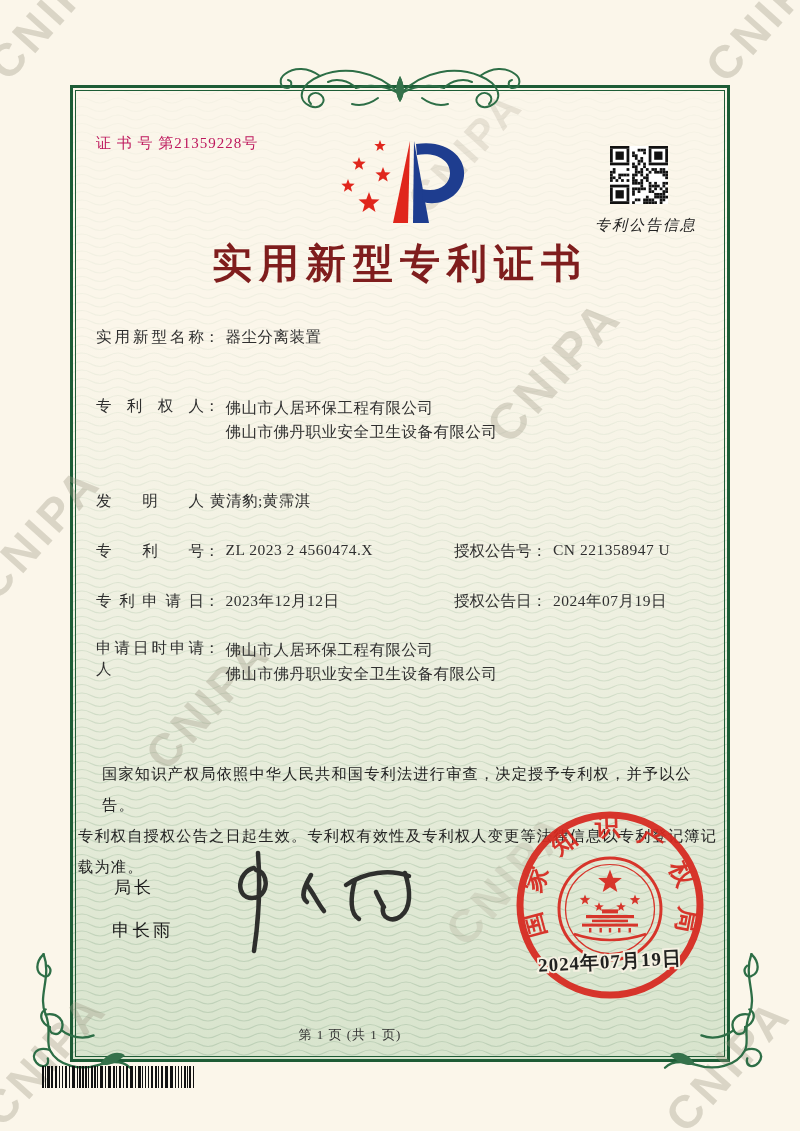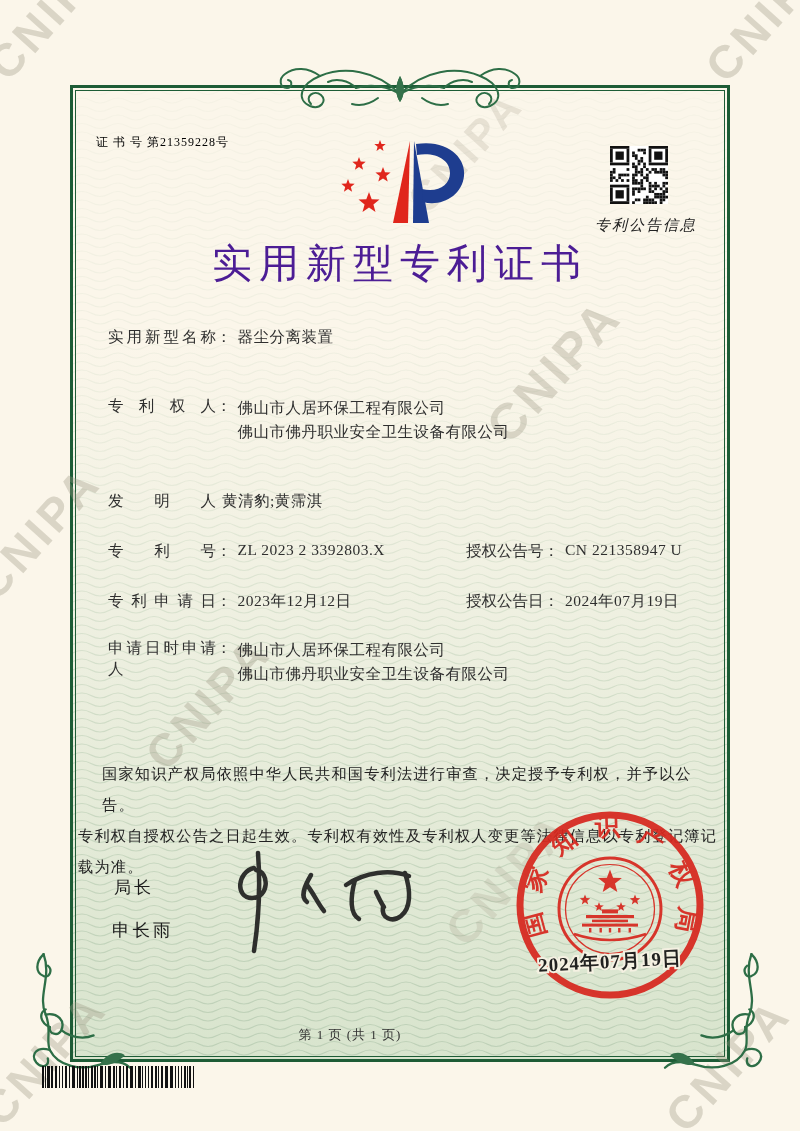--- a/index.html
+++ b/index.html
@@ -38,33 +38,33 @@
   .waves{
     position:absolute;inset:0;
     -webkit-mask-image:linear-gradient(180deg,rgba(0,0,0,.08) 0%,rgba(0,0,0,.22) 38%,rgba(0,0,0,.6) 68%,rgba(0,0,0,.95) 100%);
     mask-image:linear-gradient(180deg,rgba(0,0,0,.08) 0%,rgba(0,0,0,.22) 38%,rgba(0,0,0,.6) 68%,rgba(0,0,0,.95) 100%);
   }
   
   .ornament-top{position:absolute;left:258px;top:58px;z-index:2;}
   .flourish{position:absolute;top:950px;left:24px;z-index:2;}
   .flourish-right{left:661px;transform:scaleX(-1);}
   
-  .certno{position:absolute;left:96px;top:134px;z-index:3;font-size:12px;color:#000000;letter-spacing:1px;}
+  .certno{position:absolute;left:96px;top:134px;z-index:3;font-size:15px;color:#be185d;letter-spacing:1px;}
   .logo{position:absolute;left:336px;top:130px;z-index:3;}
   .qr{position:absolute;left:610px;top:146px;z-index:3;}
   .qr-label{
     position:absolute;left:588px;top:216px;width:116px;z-index:3;
     text-align:center;font-size:15px;letter-spacing:2px;color:#222;font-style:italic;
   }
   .title{
     position:absolute;left:0;top:236px;width:800px;z-index:3;
-    text-align:center;font-size:40px;font-weight:normal;color:#4c1d95;letter-spacing:7px;
-  }
-  
-  .row{position:absolute;left:96px;width:620px;z-index:3;font-size:15.5px;color:#2f2f2f;margin-left:12px;}
+    text-align:center;font-size:40px;font-weight:bold;color:#7f1d1d;letter-spacing:7px;
+  }
+  
+  .row{position:absolute;left:96px;width:620px;z-index:3;font-size:15.5px;color:#2f2f2f;}
   .flabel{display:inline-block;width:108px;text-align:justify;text-align-last:justify;vertical-align:top;}
   .fcolon{display:inline-block;vertical-align:top;margin-right:6px;}
   .fval{display:inline-block;vertical-align:top;letter-spacing:0.5px;}
   .vline{display:block;line-height:24px;}
   .col2{position:absolute;left:358px;top:0;white-space:nowrap;}
   .col2 .flabel2{display:inline-block;vertical-align:top;}
   
   .statement{
     position:absolute;left:78px;top:758px;width:646px;z-index:3;
     font-size:15.2px;color:#222;line-height:31px;letter-spacing:1.2px;
@@ -413,21 +413,21 @@
   <div class="row" style="top:396px;">
     <span class="flabel">专利权人</span><span class="fcolon">：</span><span class="fval"><span class="vline">佛山市人居环保工程有限公司</span><span class="vline">佛山市佛丹职业安全卫生设备有限公司</span></span>
   </div>
 
 
   <div class="row" style="top:491px;">
     <span class="flabel">发明人</span><span class="fcolon"></span><span class="fval">黄清豹;黄霈淇</span>
   </div>
 
   <div class="row" style="top:541px;">
-    <span class="flabel">专利号</span><span class="fcolon">：</span><span class="fval">ZL 2023 2 3392803.X</span>
+    <span class="flabel">专利号</span><span class="fcolon">：</span><span class="fval">ZL 2023 2 4560474.X</span>
     <span class="col2">
       <span class="flabel2">授权公告号</span><span class="fcolon">：</span><span class="fval">CN 221358947 U</span>
     </span>
   </div>
 
   <div class="row" style="top:591px;">
     <span class="flabel">专利申请日</span><span class="fcolon">：</span><span class="fval">2023年12月12日</span>
     <span class="col2">
       <span class="flabel2">授权公告日</span><span class="fcolon">：</span><span class="fval">2024年07月19日</span>
     </span>

